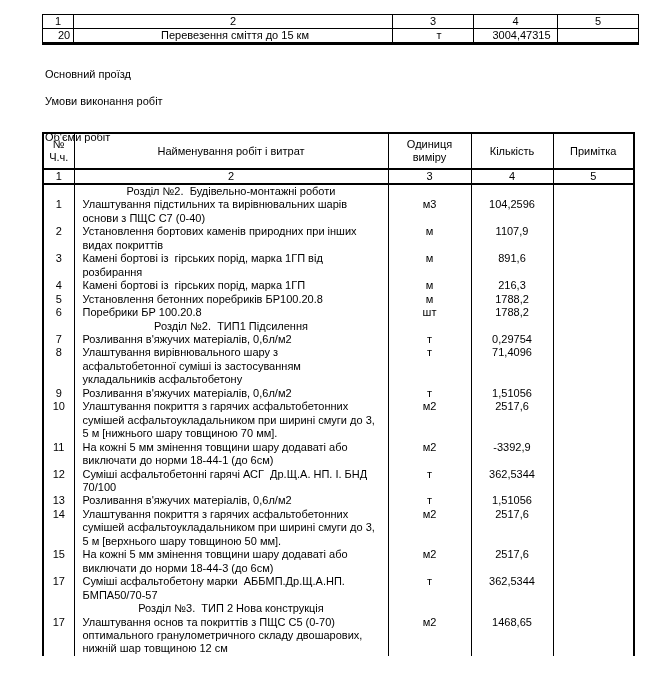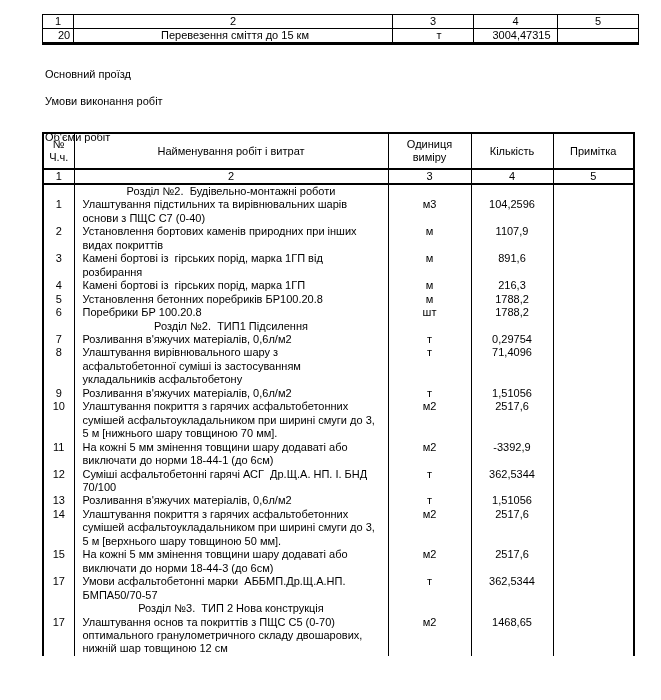--- a/index.html
+++ b/index.html
@@ -260,21 +260,21 @@
             <div class="line">На кожні 5 мм змінення товщини шару додаваті або</div>
             <div class="line">виключати до норми 18-44-3 (до 6см)</div>
           </td>
           <td class="c3">м2</td>
           <td class="c4">2517,6</td>
           <td class="c5"></td>
         </tr>
         <tr class="body-row">
           <td class="c1">17</td>
           <td class="c2">
-            <div class="line">Умови асфальтобетонні марки  АББМП.Др.Щ.А.НП.</div>
+            <div class="line">Суміші асфальтобетону марки  АББМП.Др.Щ.А.НП.</div>
             <div class="line">БМПА50/70-57</div>
           </td>
           <td class="c3">т</td>
           <td class="c4">362,5344</td>
           <td class="c5"></td>
         </tr>
         <tr class="body-row section-row">
           <td class="c1"></td>
           <td class="c2">Розділ №3.  ТИП 2 Нова конструкція</td>
           <td class="c3"></td>

